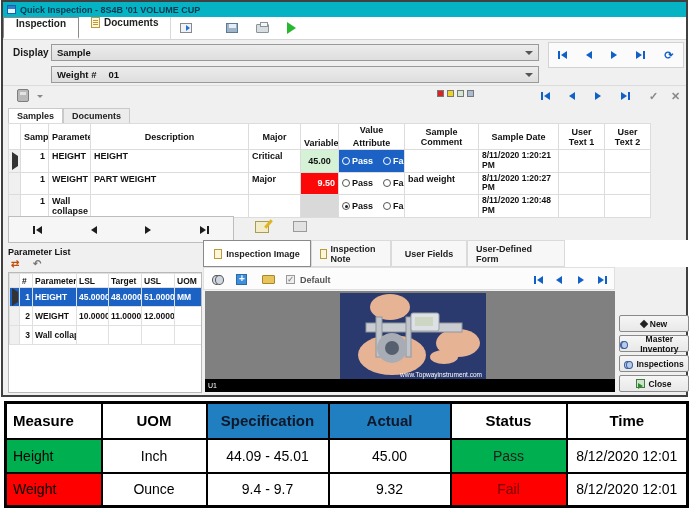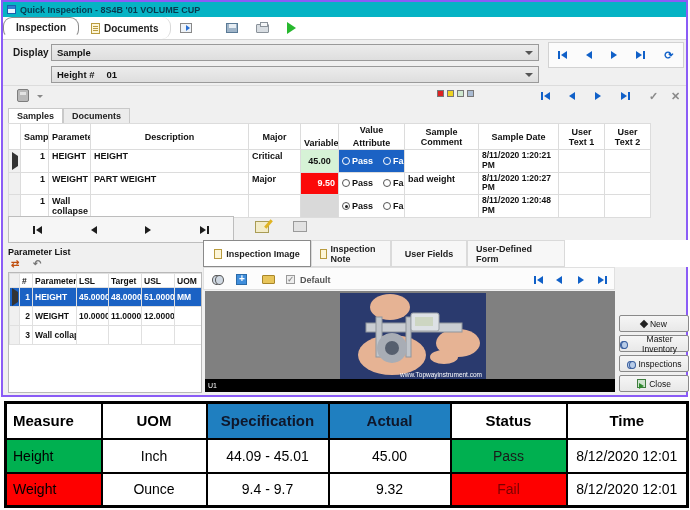--- a/index.html
+++ b/index.html
@@ -2,31 +2,31 @@
 <html><head>
 <meta charset="utf-8">
 <style>
   * { margin:0; padding:0; box-sizing:border-box; }
   body { background:#fff; }
   .screen { position:relative; width:690px; height:510px; background:#fff;
             font-family:"Liberation Sans", sans-serif; overflow:hidden; }
 
   
   .win { position:absolute; left:1px; top:0; width:687px; height:397px;
-         border:2px solid #8b5cf6; background:#f0f0f0; }
+         border:2px solid #404040; background:#f0f0f0; }
   .titlebar { position:absolute; left:0; top:0; width:100%; height:15px; background:#06b3c4;
               display:flex; align-items:center; gap:4px; padding:0 4px;
               font-size:9px; font-weight:bold; color:#083a4f; }
   .app-icon { width:9px; height:9px; background:#e8f4ff; border:1px solid #1a5fae; }
   .app-icon i { display:block; width:100%; height:3px; background:#2f7fd0; }
 
   .tabstrip { position:absolute; left:0; top:15px; width:100%; height:23px; background:#fff;
               border-bottom:1px solid #d5d5d5; display:flex; align-items:stretch; font-size:10px; }
-  .ttab { display:flex; align-items:center; gap:4px; padding:8px 12px; font-weight:bold; color:#222;
-          border-right:1px solid #d9d9d9; cursor:default;border-radius:9px; }
+  .ttab { display:flex; align-items:flex-start; gap:4px; padding:0 12px; font-weight:bold; color:#222;
+          border-right:1px solid #d9d9d9; cursor:default; }
   .ttab.active { background:#fff; border:1px solid #8a8a8a; border-bottom:2px solid #fff; }
   .tbtn { display:flex; align-items:center; gap:4px; padding:0 9px; font-weight:bold; color:#222; }
   .doc-icon { width:9px; height:11px; background:#fdf6d8; border:1px solid #b99b3e; position:relative; }
   .doc-icon::after{ content:""; position:absolute; left:1px; top:2px; width:5px; height:1px;
                     background:#b99b3e; box-shadow:0 2px 0 #b99b3e, 0 4px 0 #b99b3e; }
   .winarrow-icon { width:12px; height:10px; border:1px solid #888; background:#eef3f8; position:relative; }
   .winarrow-icon::after { content:""; position:absolute; right:1px; bottom:1px; width:0; height:0;
                     border-left:4px solid #2a6fd2; border-top:3px solid transparent; border-bottom:3px solid transparent; }
   .grpinfo-icon { width:10px; height:10px; background:#cfe6f5; border:1px solid #4a84c8; }
   .grpinfo-icon i { display:block; width:100%; height:4px; background:#7fb7e8; border-bottom:1px solid #4a84c8; }
@@ -131,21 +131,21 @@
               font-size:8px; line-height:8px; color:#8a8a8a; text-align:center; font-weight:bold; }
   .default-lbl { position:absolute; left:96px; top:7px; font-weight:bold; color:#555; }
 
   .image-area { position:absolute; left:202px; top:289px; width:410px; height:101px; background:#808080; }
   .image-footer { position:absolute; left:0; bottom:0; width:100%; height:13px; background:#000; color:#fff;
                   font-size:7px; display:flex; align-items:center; padding:0 3px; }
   .photo { position:absolute; left:135px; top:2px; }
 
   
   .action-btn { position:absolute; left:616px; width:70px; height:17px; background:linear-gradient(#f6f6f6,#e8e8e8);
-                border:1px solid #8a8a8a; border-radius:2px; font-size:8.5px; font-weight:normal; color:#111;
+                border:1px solid #8a8a8a; border-radius:2px; font-size:8.5px; font-weight:bold; color:#111;
                 display:flex; align-items:center; justify-content:center; gap:3px;
                 font-family:"Liberation Sans", sans-serif; }
   .diamond-icon { width:6px; height:6px; background:#222; transform:rotate(45deg); }
   .mini-binoc { width:9px; height:6px; position:relative; }
   .mini-binoc::before, .mini-binoc::after { content:""; position:absolute; top:0; width:5px; height:6px;
           border:1px solid #3a5f9e; border-radius:50%; background:#b8cce8; }
   .mini-binoc::before{ left:0 } .mini-binoc::after{ right:0 }
   .exit-icon { width:9px; height:9px; background:#cfe3cf; border:1px solid #3e7d3e; position:relative; }
   .exit-icon::after { content:""; position:absolute; left:1px; top:3px; width:0; height:0;
           border-left:5px solid #2e8b2e; border-top:3px solid transparent; border-bottom:3px solid transparent; }
@@ -195,21 +195,21 @@
       </div>
     </div>
 
     <div class="filters">
       <span class="lbl" style="position:absolute;left:10px;top:7px">Display by</span>
       <div class="dd" style="left:48px; top:4px; width:488px">
         <span>Sample</span>
         <span class="chev"></span>
       </div>
       <div class="dd" style="left:48px; top:26px; width:488px">
-        <span>Height #</span>
+        <span>Weight #</span>
         <span style="margin-left:12px">01</span>
         <span class="chev"></span>
       </div>
       <div class="navbox" style="left:545px; top:2px; width:136px; height:26px">
         <span class="vcr">
             <span class="vbar"></span>
             <span class="t-l"></span>
           </span>
         <span class="vcr">
             <span class="t-l"></span>

